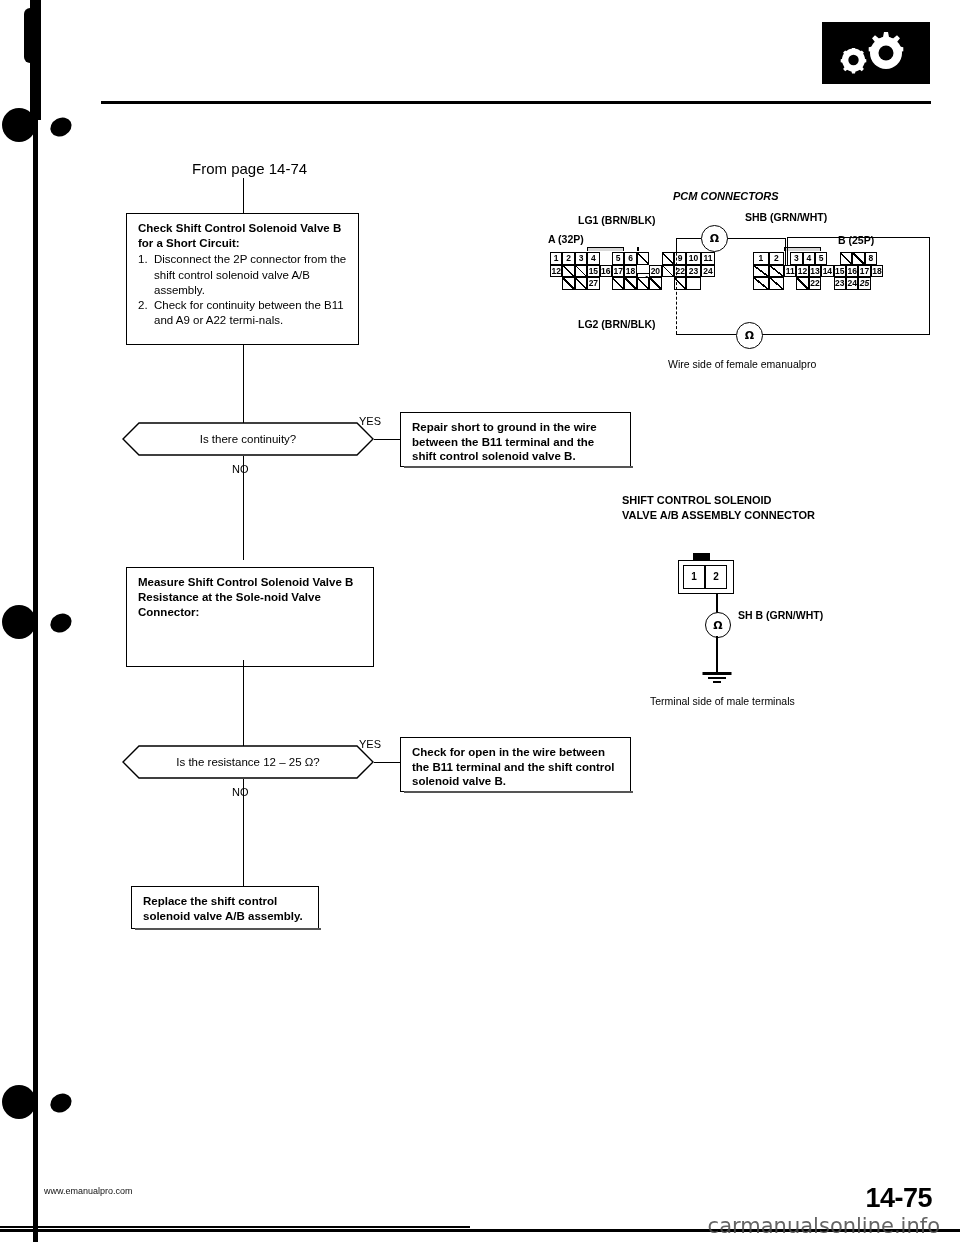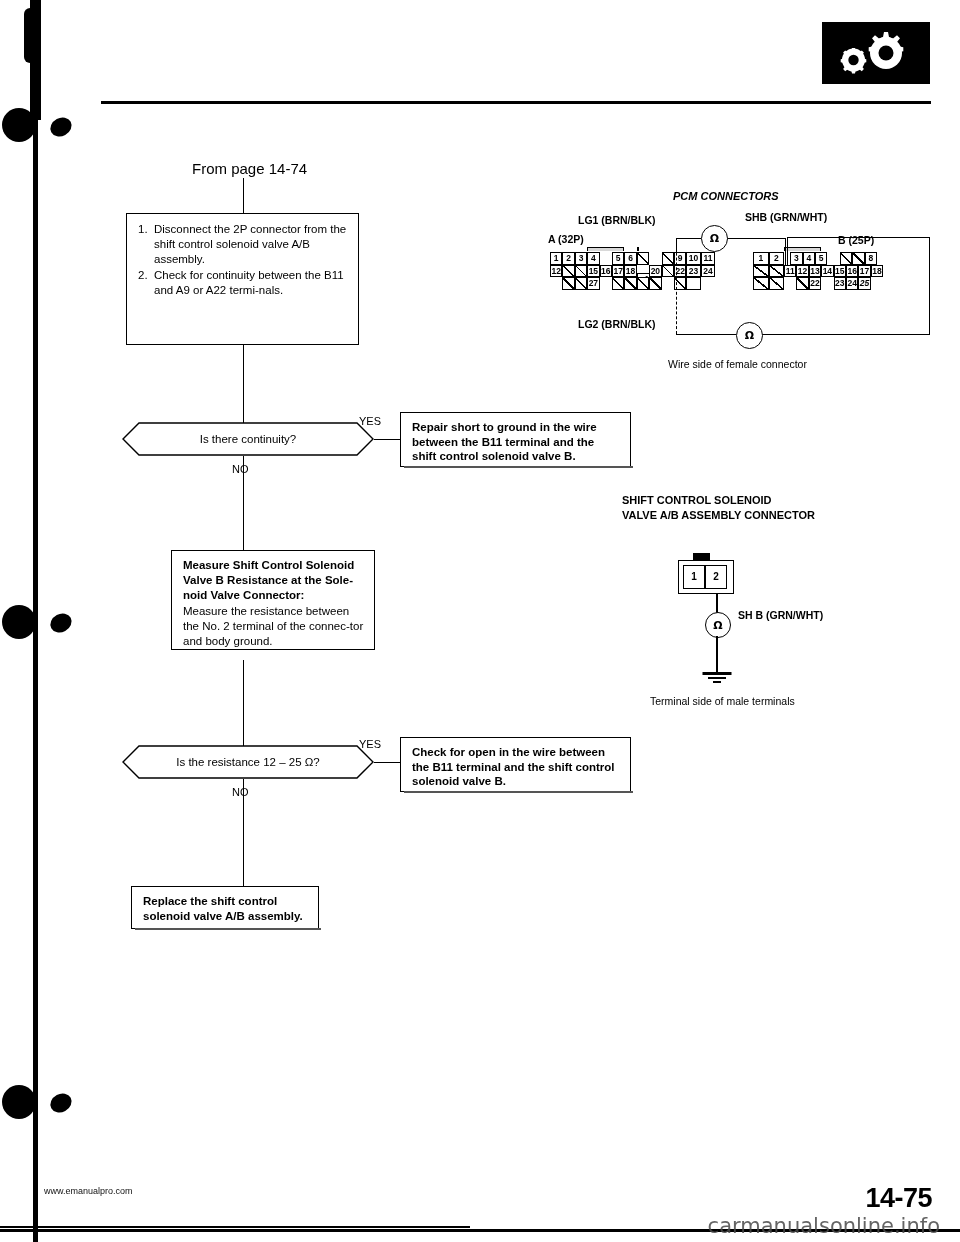--- a/index.html
+++ b/index.html
@@ -108,20 +108,21 @@
     </g>
   </svg>
 </div>
 <div class="abs" id="header-rule"></div>
 
 <div class="abs cap" style="left:192px;top:160px;font-size:15px;text-align:center;">From page 14-74</div>
 
 <div class="abs vline" style="left:243px;top:178px;height:35px;"></div>
 
 <div class="abs flowbox" style="left:126px;top:213px;width:233px;height:132px;">
+  <div class="txt b">Check Shift Control Solenoid Valve B for a Short Circuit:</div>
   <div class="hang" style="margin-top:1px;">
     <div class="txt num">1.</div>
     <div class="txt bdy">Disconnect the 2P connector from the shift control solenoid valve A/B assembly.</div>
   </div>
   <div class="hang">
     <div class="txt num">2.</div>
     <div class="txt bdy">Check for continuity between the B11 and A9 or A22 termi-nals.</div>
   </div>
 </div>
 
@@ -138,23 +139,22 @@
 <div class="abs cap" style="left:359px;top:415px;font-size:11px;">YES</div>
 <div class="abs hline" style="left:400px;top:439px;width:27px;"></div>
 
 <div class="abs flowbox shadowed" style="left:400px;top:412px;width:231px;height:55px;position:absolute;">
   <div class="txt b" style="line-height:1.28;">Repair short to ground in the wire between the B11 terminal and the shift control solenoid valve B.</div>
 </div>
 
 <div class="abs cap" style="left:232px;top:463px;font-size:11px;">NO</div>
 <div class="abs vline" style="left:243px;top:456px;height:104px;"></div>
 
-<div class="abs flowbox" style="left:126px;top:550px;width:204px;height:100px;margin-left:45px;">
+<div class="abs flowbox" style="left:126px;top:567px;width:248px;height:100px;">
   <div class="txt b">Measure Shift Control Solenoid Valve B Resistance at the Sole-noid Valve Connector:</div>
-  <div class="txt">Measure the resistance between the No. 2 terminal of the connec-tor and body ground.</div>
 </div>
 
 <div class="abs vline" style="left:243px;top:660px;height:87px;"></div>
 
 <div class="decision" style="left:122px;top:745px;width:252px;height:34px;">
   <svg class="hex" viewBox="0 0 252 34" preserveAspectRatio="none">
     <polygon points="17,1 235,1 251,17 235,33 17,33 1,17" fill="#ffffff" stroke="#000000" stroke-width="1.4"></polygon>
   </svg>
   <div class="lbl">Is the resistance 12 – 25 Ω?</div>
 </div>
@@ -262,21 +262,21 @@
 <div class="abs vline" style="left:787px;top:238px;height:27px;"></div>
 <div class="ohm" style="left:701px;top:225px;width:25px;height:25px;">Ω</div>
 
 <div class="abs vline" style="left:676px;top:238px;height:96px;border-left:1px dashed #000;background:none;width:0;"></div>
 <div class="abs hline" style="left:676px;top:334px;width:60px;"></div>
 <div class="abs hline" style="left:762px;top:334px;width:168px;"></div>
 <div class="abs vline" style="left:929px;top:237px;height:97px;"></div>
 <div class="abs hline" style="left:787px;top:237px;width:143px;"></div>
 <div class="ohm" style="left:736px;top:322px;width:25px;height:25px;">Ω</div>
 
-<div class="abs cap" style="left:668px;top:358px;font-size:10.5px;">Wire side of female connector</div>
+<div class="abs cap" style="left:668px;top:358px;font-size:10.5px;">Wire side of female emanualpro</div>
 
 <div class="abs lab" style="left:622px;top:494px;font-size:11px;text-align:right;">SHIFT CONTROL SOLENOID</div>
 <div class="abs lab" style="left:622px;top:509px;font-size:11px;">VALVE A/B ASSEMBLY CONNECTOR</div>
 
 <div class="abs" style="left:678px;top:560px;width:56px;height:34px;">
 
   <div style="position:absolute;left:15px;top:-7px;width:17px;height:7px;border:1.5px solid #000;
               background:#000;box-sizing:border-box;"></div>
 
   <div style="position:absolute;left:0;top:0;width:56px;height:34px;border:1.5px solid #000;

